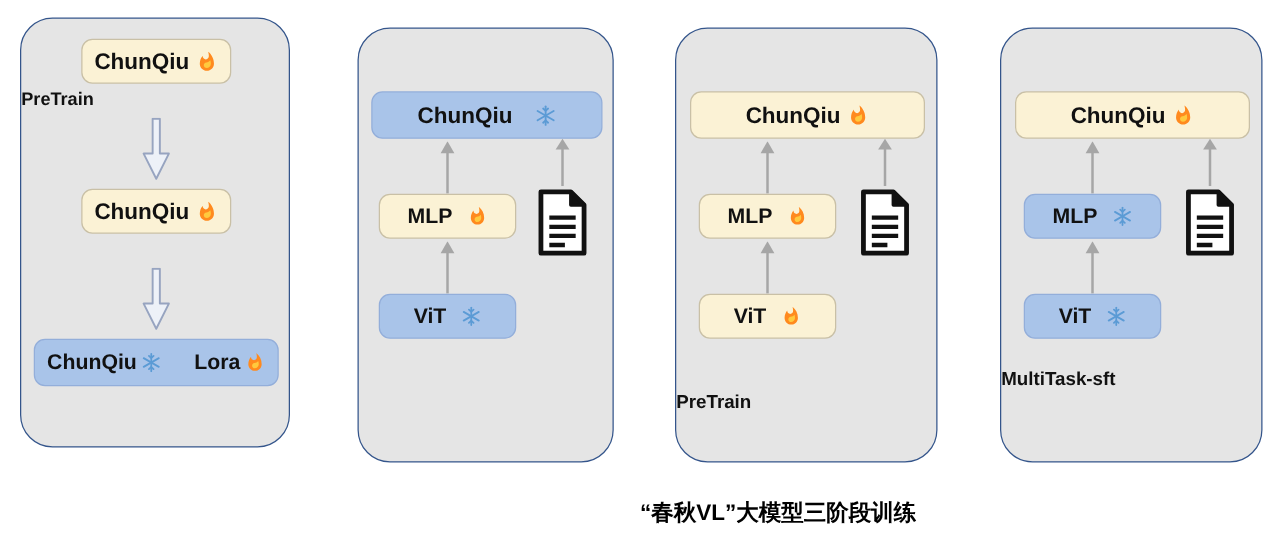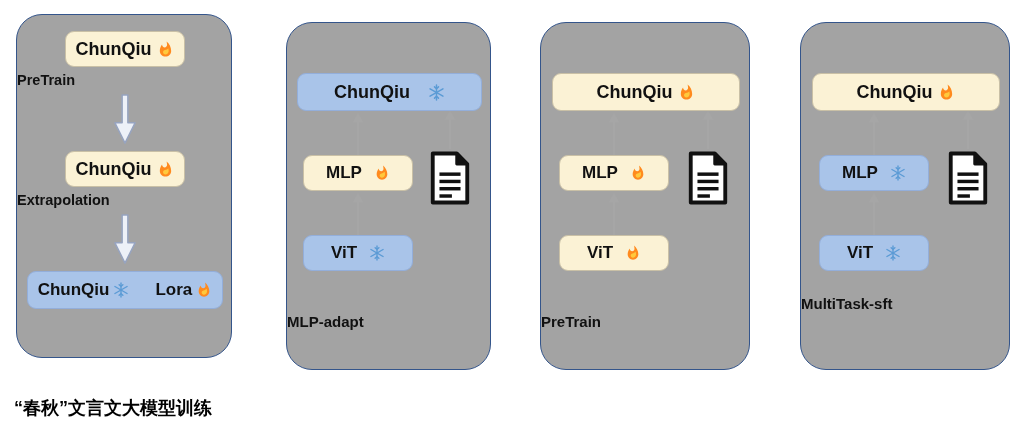--- a/index.html
+++ b/index.html
@@ -1,19 +1,19 @@
 <!DOCTYPE html>
 <html><head>
 <meta charset="utf-8">
 <style>
   * { margin:0; padding:0; box-sizing:border-box; }
   html,body { background:#ffffff; }
   body { font-family:"Liberation Sans","DejaVu Sans",sans-serif; color:#111; }
   .canvas { position:relative; width:1024px; height:435px; background:#fff; overflow:hidden; }
-  .panel { position:absolute; background:#a3a3a3; border:1.5px solid #34558B; border-radius:26px; }
+  .panel { position:absolute; background:#e5e5e5; border:1.5px solid #34558B; border-radius:26px; }
   .box { position:absolute; display:flex; align-items:center; justify-content:center; gap:6px;
          font-weight:700; color:#111; border-radius:9px; white-space:nowrap; }
   .cream { background:#FBF2D5; border:1px solid #C9C0A6; }
   .blue  { background:#A9C4E9; border:1px solid #93AEDA; }
   .lbl { position:absolute; left:0; width:100%; font-weight:700; color:#111; }
   .arrow, .doc { position:absolute; display:block; }
   .caption { position:absolute; font-weight:700; font-size:18px; color:#000; white-space:nowrap; }
   .icon { display:inline-block; flex:0 0 auto; }
 </style>
 </head>
@@ -65,21 +65,20 @@
     <svg class="arrow" style="left:96px;top:79px;" width="24" height="50">
         <use href="#sym-downarrow"></use>
       </svg>
 
     <div class="box cream" style="left:48px;top:136px;width:120px;height:36px;font-size:18px;">
       <span>ChunQiu</span>
       <svg class="icon" width="17" height="17">
           <use href="#sym-flame"></use>
         </svg>
     </div>
-    <div class="lbl" style="top:177px;font-size:14.5px;">Extrapolation</div>
 
     <svg class="arrow" style="left:96px;top:199px;" width="24" height="50">
         <use href="#sym-downarrow"></use>
       </svg>
 
     <div class="box blue" style="left:10px;top:256px;width:196px;height:38px;font-size:17px;gap:4px;">
       <span>ChunQiu</span>
       <svg class="icon" width="16" height="16">
           <use href="#sym-snow"></use>
         </svg>
@@ -114,21 +113,20 @@
       <svg class="icon" width="16" height="16">
           <use href="#sym-snow"></use>
         </svg>
     </div>
     <svg class="arrow" style="left:157px;top:88px;" width="12" height="38">
         <use href="#sym-uparrow"></use>
       </svg>
     <svg class="doc" style="left:140px;top:126px;" width="46" height="58">
         <use href="#sym-doc"></use>
       </svg>
-    <div class="lbl" style="top:290px;font-size:15px;">MLP-adapt</div>
   </div>
 
   <div class="panel" style="left:540px;top:22px;width:210px;height:348px;">
     <div class="box cream" style="left:11px;top:50px;width:188px;height:38px;font-size:18px;">
       <span>ChunQiu</span>
       <svg class="icon" width="17" height="17">
           <use href="#sym-flame"></use>
         </svg>
     </div>
     <svg class="arrow" style="left:67px;top:90px;" width="12" height="42">
@@ -185,15 +183,15 @@
     </div>
     <svg class="arrow" style="left:161px;top:88px;" width="12" height="38">
         <use href="#sym-uparrow"></use>
       </svg>
     <svg class="doc" style="left:144px;top:126px;" width="46" height="58">
         <use href="#sym-doc"></use>
       </svg>
     <div class="lbl" style="top:272px;font-size:15px;">MultiTask-sft</div>
   </div>
 
-  <div class="caption" style="left:14px;top:396px;">“春秋”文言文大模型训练</div>
+  <div class="caption" style="left:512px;top:398px;">“春秋VL”大模型三阶段训练</div>
 
 </div>
 
 </body></html>

